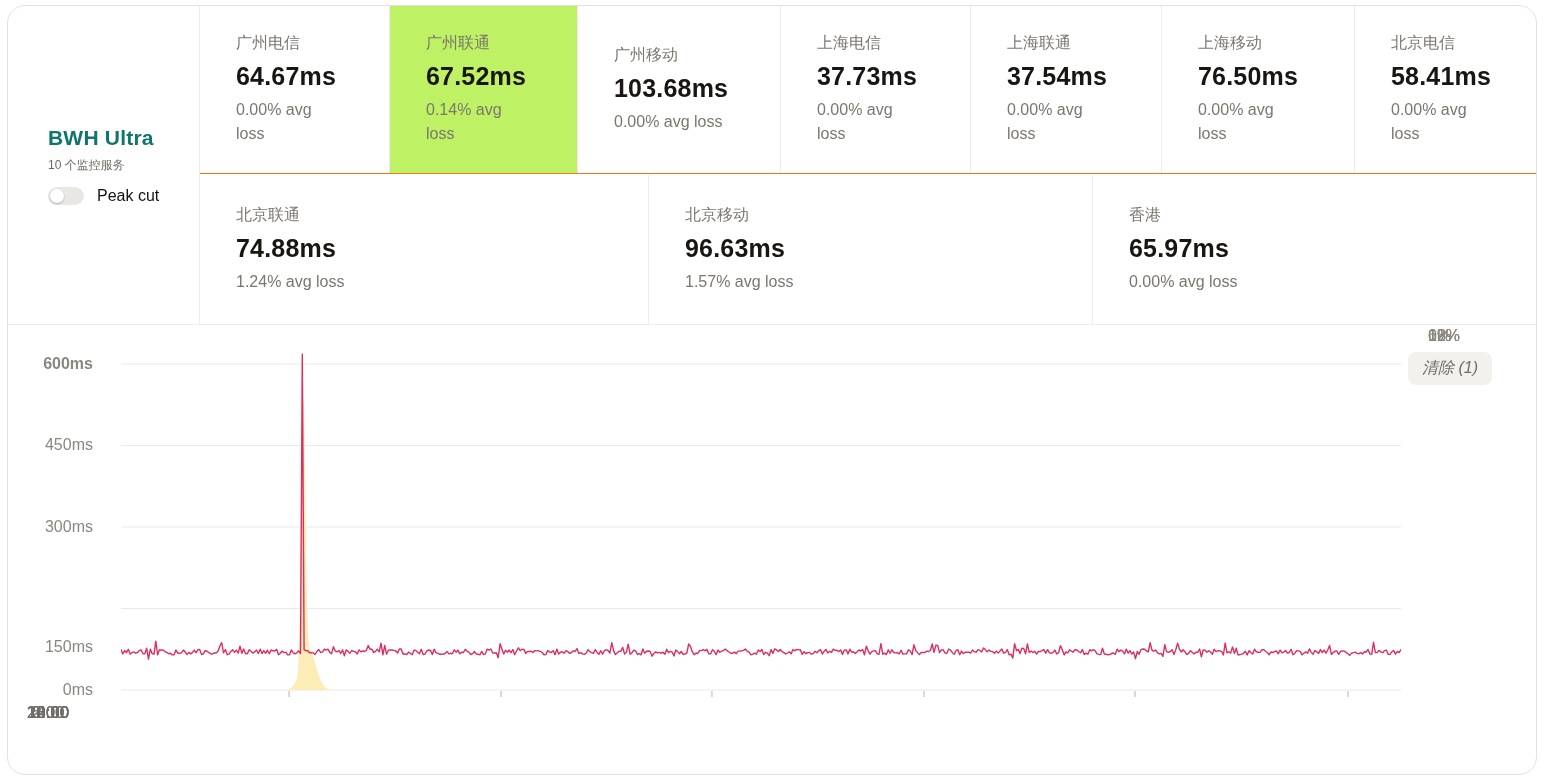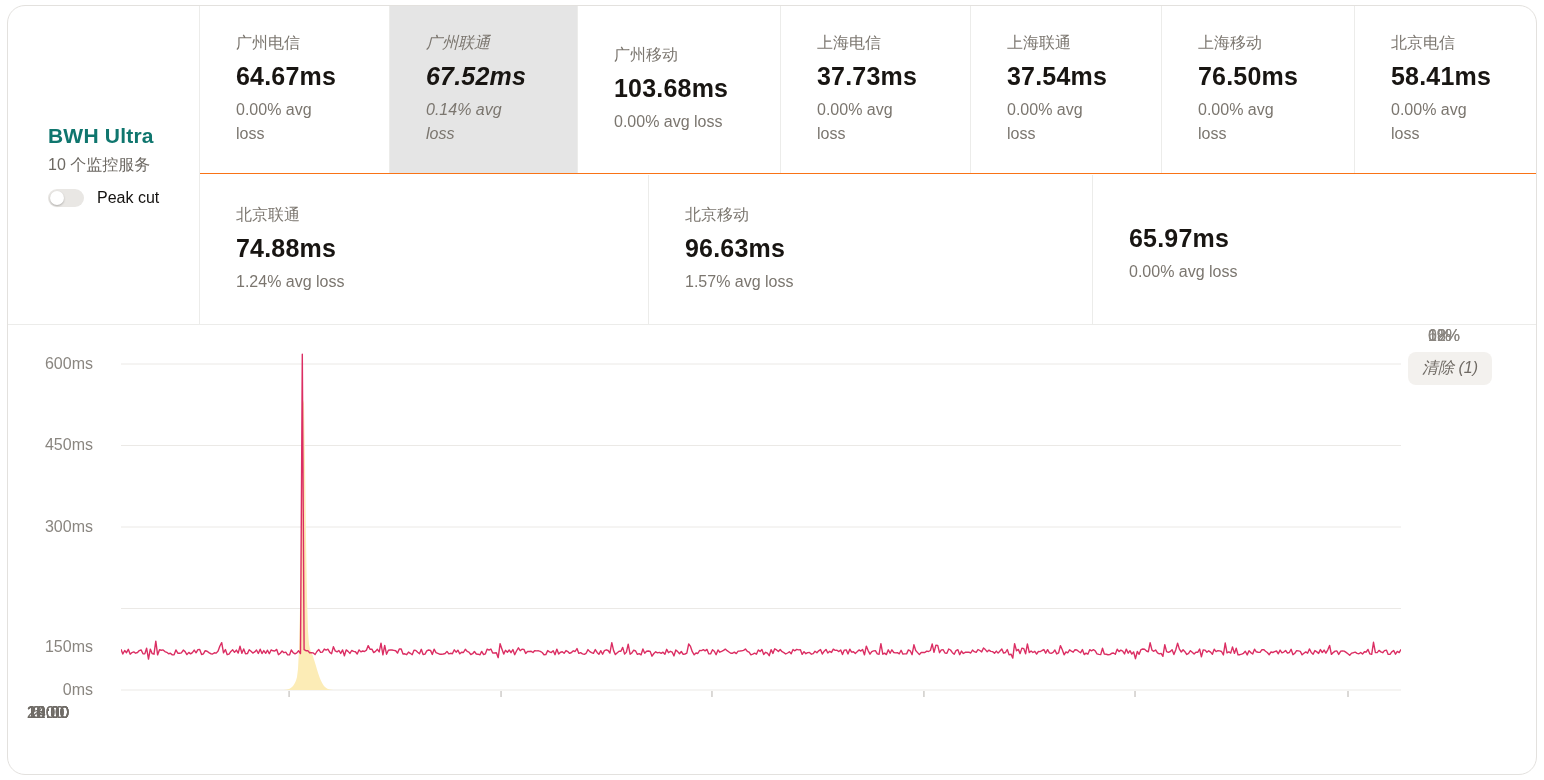--- a/index.html
+++ b/index.html
@@ -4,50 +4,50 @@
 <style>
   html,body{margin:0;padding:0;background:#ffffff;font-family:"Liberation Sans","DejaVu Sans",sans-serif;}
   .page{position:relative;width:1544px;height:780px;background:#ffffff;overflow:hidden;}
   .container{position:absolute;left:7px;top:5px;width:1528px;height:768px;background:#ffffff;
     border:1px solid #e3e1de;border-radius:18px;overflow:hidden;}
 
   
   .left-panel{position:absolute;left:0;top:0;width:192px;height:318px;border-right:1px solid #ececea;
     display:flex;flex-direction:column;justify-content:center;padding-left:40px;box-sizing:border-box;}
   .panel-title{font-size:21px;font-weight:700;color:#0f766e;letter-spacing:.2px;}
-  .panel-subtitle{font-size:16px;color:#6d6963;margin-top:7px;}
+  .panel-subtitle{font-size:12px;color:#6d6963;margin-top:7px;}
   .peak-row{display:flex;align-items:flex-start;margin-top:13px;}
   .toggle{position:relative;width:36px;height:18px;border-radius:9px;background:#e9e7e4;cursor:pointer;flex:0 0 auto;}
   .toggle .knob{position:absolute;left:2px;top:2px;width:14px;height:14px;border-radius:50%;background:#ffffff;
     box-shadow:0 1px 2px rgba(0,0,0,.25);}
   .peak-label{font-size:16px;color:#141210;margin-left:13px;}
 
   .cards-row1{position:absolute;left:192px;top:0;width:1336px;height:168px;display:grid;
     grid-template-columns:189px 188px 203px 190px 191px 193px 1fr;border-bottom:1px solid #f97316;box-sizing:border-box;}
   .cards-row2{position:absolute;left:192px;top:169px;width:1336px;height:149px;display:grid;
     grid-template-columns:448px 444px 1fr;}
   .card{display:flex;flex-direction:column;justify-content:center;padding:0 28px 0 36px;box-sizing:border-box;cursor:pointer;}
   .card+.card{border-left:1px solid #ececea;}
-  .card.selected{background:#e5e5e5;font-style:italic;}
+  .card.selected{background:#bef264;}
   .card .name{font-size:16px;color:#7b766f;}
   .card .value{font-size:25px;font-weight:700;color:#181512;margin-top:8px;letter-spacing:.2px;}
   .card .loss{font-size:16px;color:#7b766f;margin-top:7px;line-height:1.5;}
   .cards-row1 .card .loss{max-width:86px;}
   .cards-row1 .card:nth-child(3) .loss{max-width:none;}
 
   
   .chart-section{position:absolute;left:0;top:318px;width:1528px;height:450px;border-top:1px solid #ececea;}
   .clear-btn{position:absolute;left:1400px;top:27px;height:33px;padding:0 14px;background:#f3f1ee;border:none;
     border-radius:8px;font-size:16px;color:#6f6a64;font-family:inherit;cursor:pointer;display:flex;align-items:center;font-style:italic;}
   .ytick-left{position:absolute;left:13px;width:72px;height:22px;text-align:right;font-size:16px;color:#8a8680;line-height:22px;}
   .ytick-left:nth-of-type(1){top:354px;}  
   .ytick-left:nth-of-type(2){top:272px;margin-top:39px;}  
   .ytick-left:nth-of-type(3){top:191px;}  
   .ytick-left:nth-of-type(4){top:109px;}  
-  .ytick-left:nth-of-type(5){top:28px;}   
+  .ytick-left:nth-of-type(5){top:28px;font-weight:bold;}   
   .ytick-right{position:absolute;left:1420px;width:60px;height:22px;text-align:left;font-size:16px;color:#8a8680;line-height:22px;}
   .ytick-right:nth-of-type(1){top:354px;} 
   .ytick-right:nth-of-type(2){top:272px;} 
   .ytick-right:nth-of-type(3){top:191px;} 
   .ytick-right:nth-of-type(4){top:109px;} 
   .xtick{position:absolute;top:378px;width:80px;text-align:center;font-size:17px;color:#6f6b66;}
   .xtick:nth-of-type(1){left:241px;}
   .xtick:nth-of-type(2){left:453px;}
   .xtick:nth-of-type(3){left:664px;}
   .xtick:nth-of-type(4){left:876px;}
@@ -115,20 +115,21 @@
         <div class="name">北京联通</div>
         <div class="value">74.88ms</div>
         <div class="loss">1.24% avg loss</div>
       </div>
       <div class="card">
         <div class="name">北京移动</div>
         <div class="value">96.63ms</div>
         <div class="loss">1.57% avg loss</div>
       </div>
       <div class="card">
+        <div class="name">香港</div>
         <div class="value">65.97ms</div>
         <div class="loss">0.00% avg loss</div>
       </div>
     </div>
 
     <div class="chart-section">
       <button class="clear-btn">清除 (1)</button>
 
       <div class="ytick-left">0ms</div>
       <div class="ytick-left">150ms</div>

